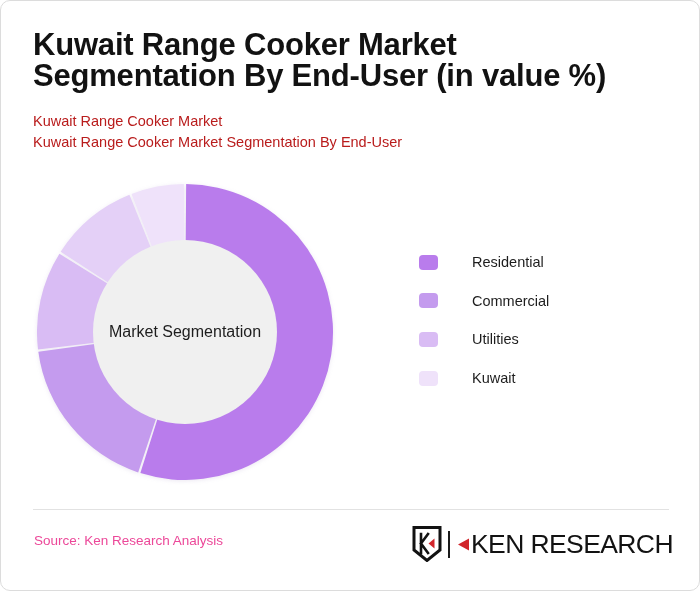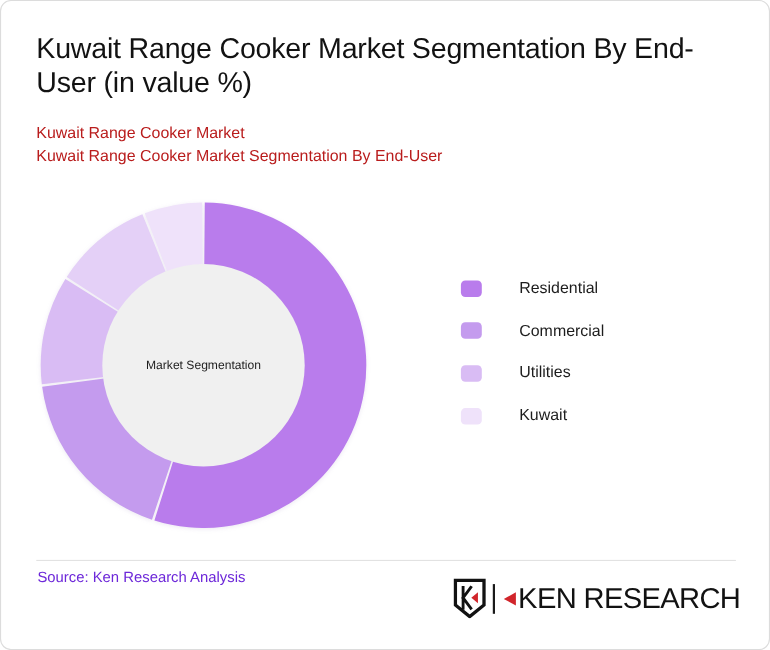--- a/index.html
+++ b/index.html
@@ -20,23 +20,23 @@
     background: #ffffff;
     border: 1px solid #dcdcdc;
     border-radius: 10px;
     overflow: hidden;
   }
   .title {
     position: absolute;
     left: 32px;
     top: 28px;
     width: 620px;
-    font-size: 26px;
+    font-size: 31px;
     line-height: 31px;
-    font-weight: normal;
+    font-weight: bold;
     color: #121212;
     letter-spacing: -0.2px;
   }
   .subtitles {
     position: absolute;
     left: 32px;
     top: 110px;
     width: 620px;
   }
   .subtitle {
@@ -69,21 +69,21 @@
     left: 0;
     top: 0;
     width: 300px;
     height: 300px;
     display: flex;
     align-items: center;
     justify-content: center;
     pointer-events: none;
   }
   .center-label span {
-    font-size: 11px;
+    font-size: 16px;
     color: #1d1d1d;
     font-family: "Liberation Sans", sans-serif;
   }
   .legend {
     position: absolute;
     left: 418px;
     top: 82px;
     width: 250px;
   }
   .legend-item {
@@ -107,23 +107,23 @@
     position: absolute;
     left: 32px;
     top: 508px;
     width: 636px;
     height: 1px;
     background: #e2e2e2;
   }
   .source {
     position: absolute;
     left: 33px;
-    top: 516px;
+    top: 532px;
     font-size: 13.5px;
-    color: #6d28d9;
+    color: #ec4899;
   }
   .brand {
     position: absolute;
     right: 30px;
     top: 524px;
     display: flex;
     align-items: center;
     height: 38px;
   }
   .brand-mark {

